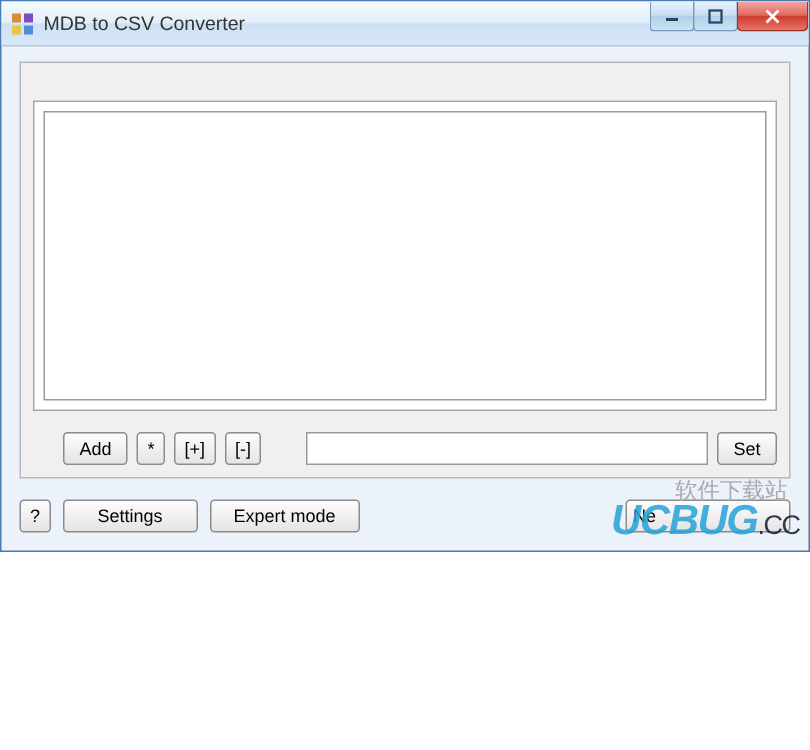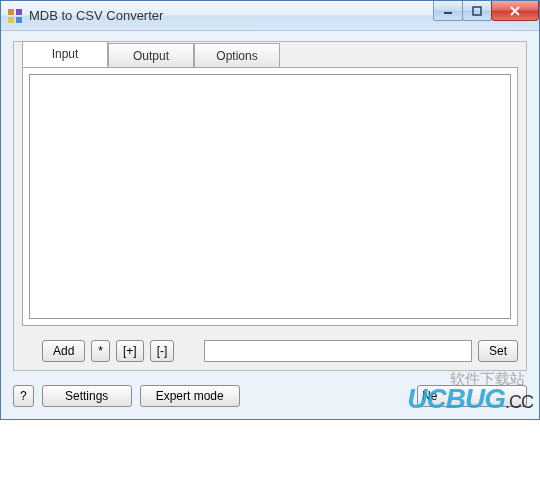--- a/index.html
+++ b/index.html
@@ -4,21 +4,21 @@
 <style>
 * { box-sizing: border-box; margin: 0; padding: 0; }
 body {
   font-family: Tahoma, "Segoe UI", sans-serif;
   font-size: 12px;
   background: #fff;
   width: 540px; height: 500px;
   overflow: hidden;
 }
 .window {
-  width: 540px; height: 420px;
+  width: 540px; height: 368px;
   border: 1px solid #4a7bb0;
   background: #ebf2fa;
   display: flex; flex-direction: column;
 }
 .titlebar {
   height: 30px;
   background: linear-gradient(#f5fafe, #e2eef9 48%, #cde0f3 52%, #d8e8f8);
   border-bottom: 1px solid #b3c8df;
   display: flex; align-items: center;
   padding: 0 0 0 6px;
@@ -179,31 +179,20 @@
       <div class="winbtn close">
         <svg width="12" height="10">
             <path d="M2 1 L10 9 M10 1 L2 9" stroke="#fff" stroke-width="1.8"></path>
           </svg>
       </div>
     </div>
   </div>
 
   <div class="client">
     <div class="panel">
-      <div class="tabs">
-        <div class="tab active">
-          <span>Input</span>
-        </div>
-        <div class="tab">
-          <span>Output</span>
-        </div>
-        <div class="tab">
-          <span>Options</span>
-        </div>
-      </div>
 
       <div class="tabcontent">
         <div class="listbox"></div>
       </div>
 
       <div class="rowbtns">
         <button class="btn">Add</button>
         <button class="btn small">*</button>
         <button class="btn small">[+]</button>
         <button class="btn small">[-]</button>

